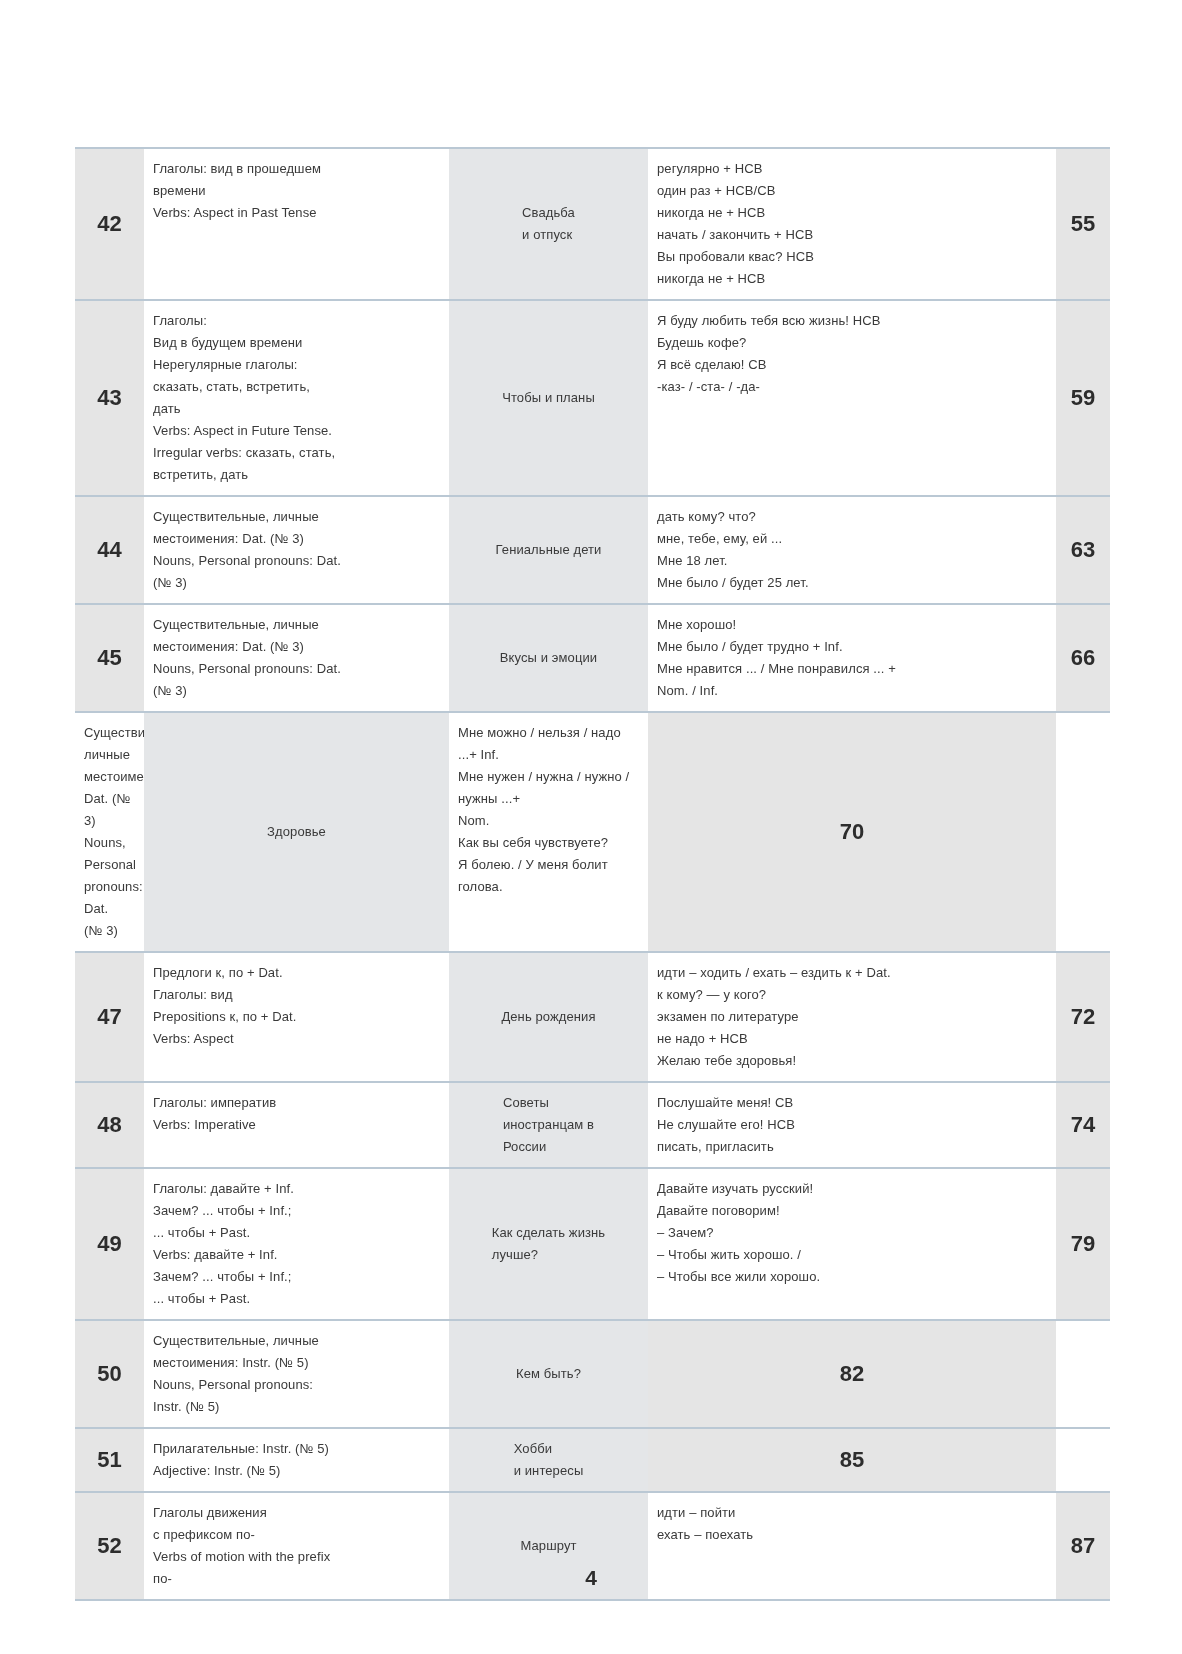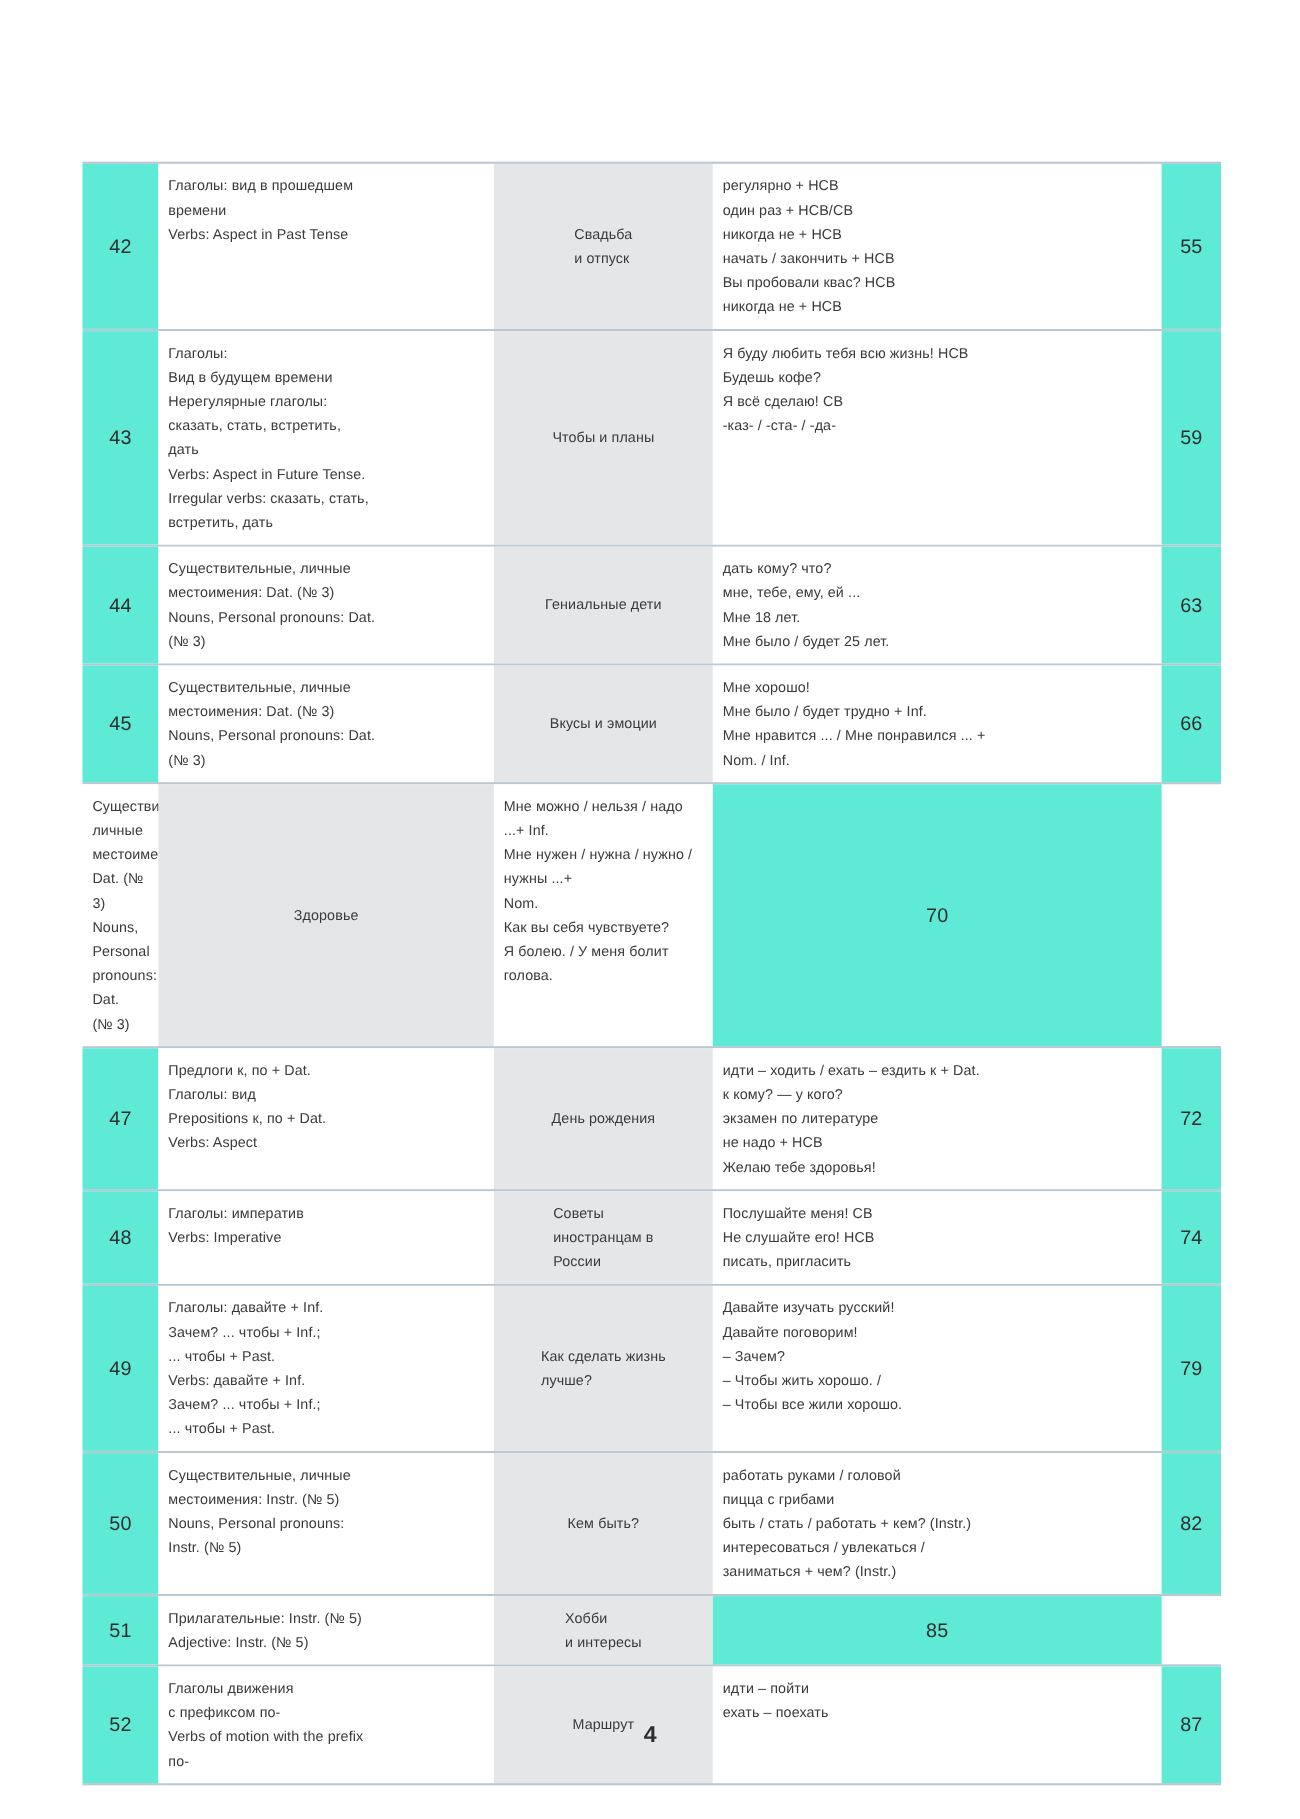--- a/index.html
+++ b/index.html
@@ -24,43 +24,44 @@
     border-top: 2px solid #bac8d4;
   }
   .row:last-child { border-bottom: 2px solid #bac8d4; }
   .cell {
     font-size: 13px;
     line-height: 22px;
     letter-spacing: 0.1px;
     white-space: pre-line;
   }
   .cell-num, .cell-page {
-    background: #5eead4;
+    background: #e5e5e5;
     display: flex;
     align-items: center;
     justify-content: center;
-    font-weight: normal;
-    font-size: 18px;
+    font-weight: bold;
+    font-size: 22px;
     color: #2d2d2d;
   }
   .cell-grammar {
     background: #ffffff;
     padding: 9px 10px 9px 9px;
   }
   .cell-topic {
     background: #e4e6e8;
     display: flex;
     align-items: center;
     justify-content: center;
     text-align: left;
     padding: 6px 4px;
   }
   .cell-examples {
     background: #ffffff;
     padding: 9px 10px 9px 9px;
+    border-radius: 12px;
   }
   .footer-page-number {
     position: absolute;
     left: 0;
     right: 0;
     top: 1566px;
     text-align: center;
     font-weight: bold;
     font-size: 21px;
     color: #2d2d2d;
@@ -193,25 +194,20 @@
     <div class="cell cell-page">79</div>
   </div>
 
   <div class="row">
     <div class="cell cell-num">50</div>
     <div class="cell cell-grammar">Существительные, личные
 местоимения: Instr. (№ 5)
 Nouns, Personal pronouns:
 Instr. (№ 5)</div>
     <div class="cell cell-topic">Кем быть?</div>
-    <div class="cell cell-examples">работать руками / головой
-пицца с грибами
-быть / стать / работать + кем? (Instr.)
-интересоваться / увлекаться /
-заниматься + чем? (Instr.)</div>
     <div class="cell cell-page">82</div>
   </div>
 
   <div class="row">
     <div class="cell cell-num">51</div>
     <div class="cell cell-grammar">Прилагательные: Instr. (№ 5)
 Adjective: Instr. (№ 5)</div>
     <div class="cell cell-topic">Хобби
 и интересы</div>
     <div class="cell cell-page">85</div>

